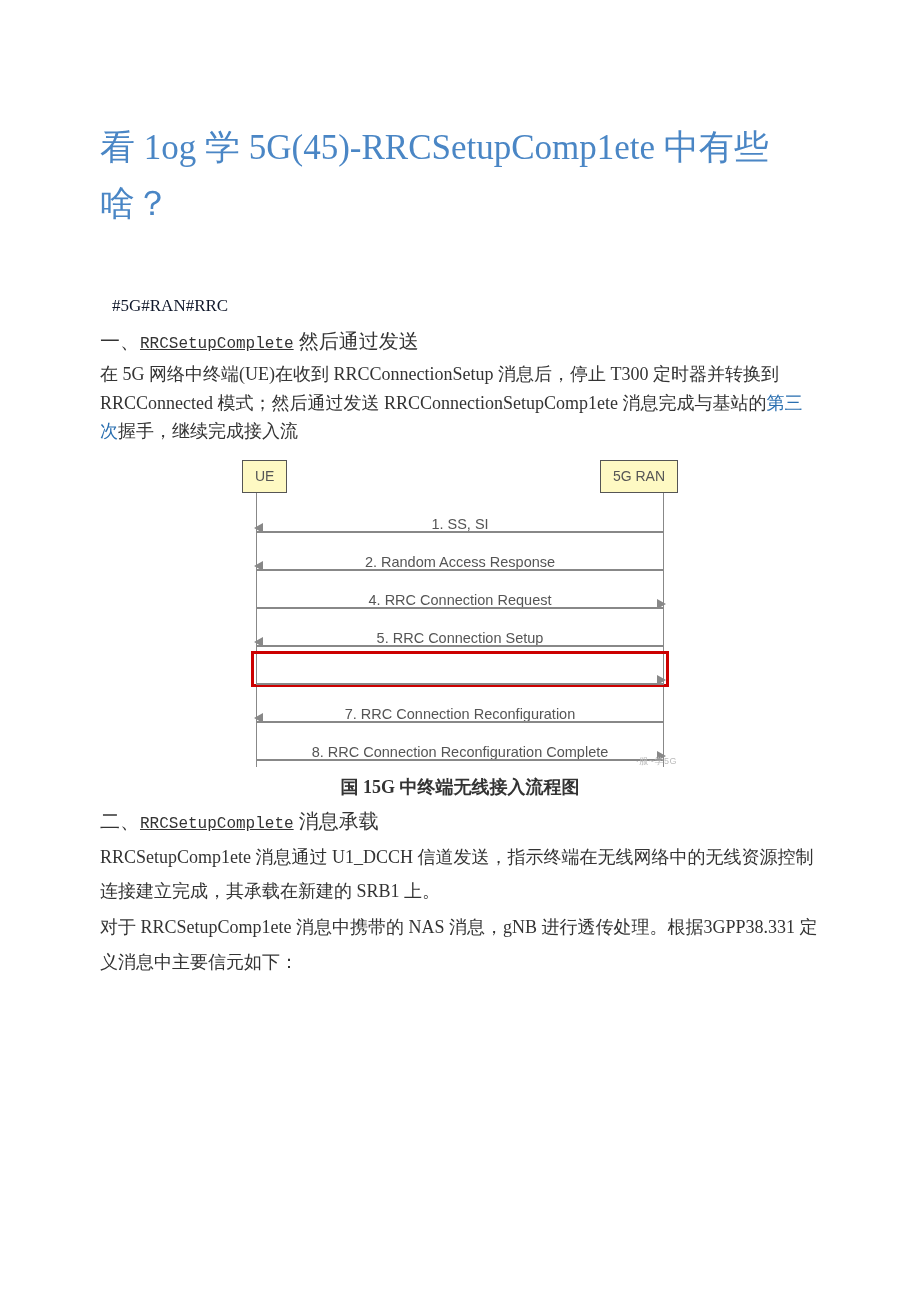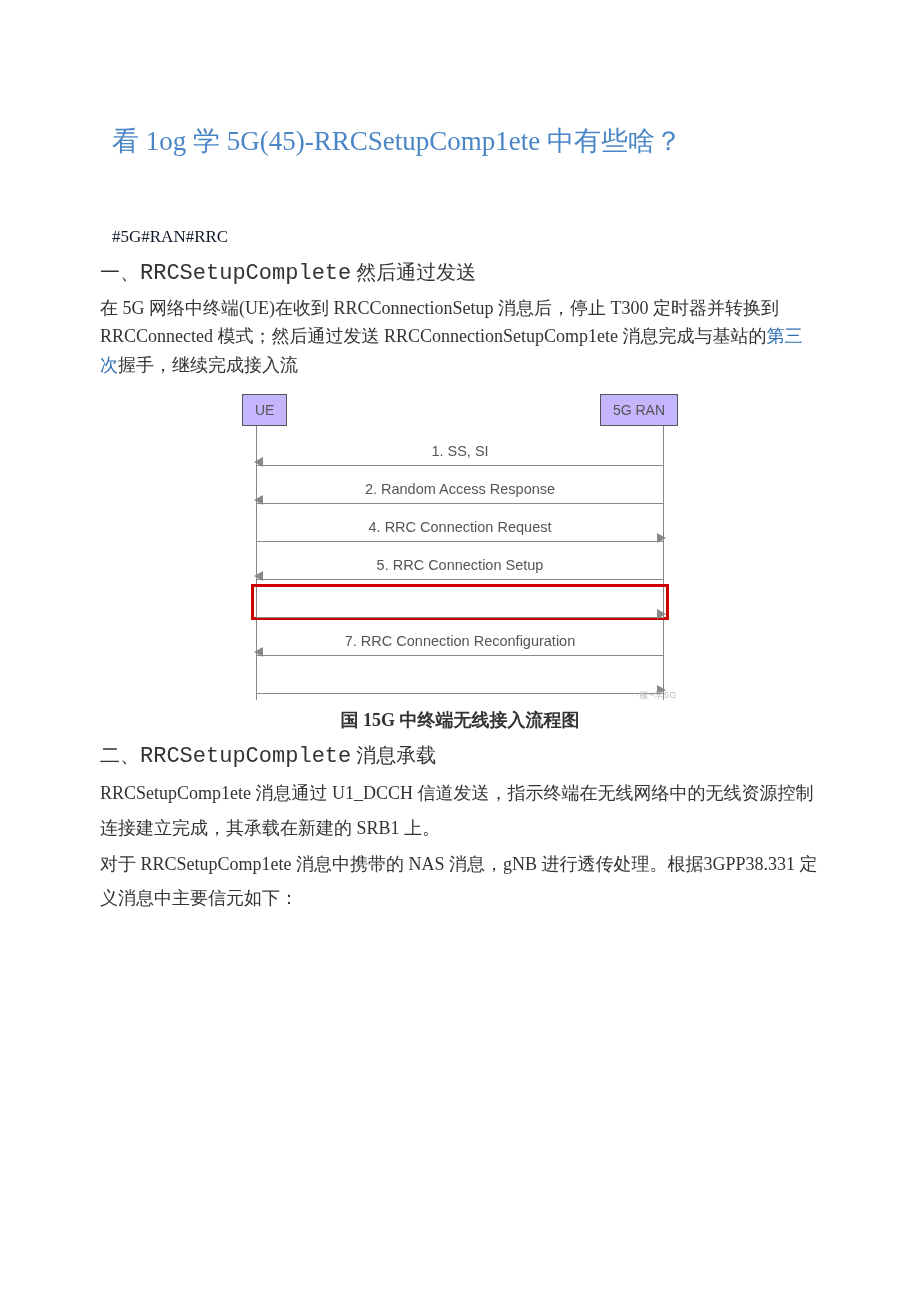--- a/index.html
+++ b/index.html
@@ -8,40 +8,41 @@
     margin: 0;
     padding: 120px 100px 100px 100px;
     color: #333;
     line-height: 1.6;
     width: 920px;
     box-sizing: border-box;
     font-size: 18px;
   }
   h1 {
     color: #4a86c5;
-    font-size: 27px;
+    font-size: 35px;
     font-weight: normal;
-    margin: 0 0 60px 12px;
+    margin: 0 0 60px 0;
     font-family: "SimSun", serif;
   }
   .tags {
     color: #0f172a;
     font-size: 17px;
     margin-bottom: 6px;
     margin-left: 12px;
   }
   .section-head {
     font-family: "SimSun", serif;
     color: #333;
     font-size: 20px;
     margin: 4px 0 2px 0;
   }
   .section-head .latin {
     font-family: "Courier New", monospace;
-    font-size: 22px;
+    font-size: 16px;
+    text-decoration: underline;
   }
   p.body {
     margin: 2px 0;
     font-size: 18px;
   }
   .link {
     color: #2a6fb0;
   }
   .diagram {
     width: 440px;
@@ -60,34 +61,34 @@
   }
 
   
   .d-header { display: flex; justify-content: space-between; padding: 0 2px; }
   .d-box {
     border: 1.5px solid #555;
     padding: 4px 12px;
     font-size: 14px;
     font-family: Arial, sans-serif;
     color: #555;
-    background: #c4b5fd;
+    background: #fef9c3;
   }
   .d-body {
     position: relative;
     border-left: 1.5px solid #888;
     border-right: 1.5px solid #888;
     margin: 0 16px;
     padding: 6px 0 2px 0;
   }
   .d-row {
     position: relative;
     height: 38px;
     display: flex;
-    align-items: center;
+    align-items: flex-end;
     justify-content: center;
     font-family: Arial, sans-serif;
     font-size: 14.5px;
     color: #555;
   }
   .d-line {
     position: absolute;
     left: -1px;
     right: -1px;
     bottom: 4px;
@@ -170,20 +171,21 @@
     </div>
     <div class="d-row">
       <div class="d-hi"></div>
       <div class="d-line arrowR"></div>
     </div>
     <div class="d-row">
       <span>7. RRC Connection Reconfiguration</span>
       <div class="d-line arrowL"></div>
     </div>
     <div class="d-row">
+      <span>8. RRC Connection Reconfiguration Complete</span>
       <div class="d-line arrowR"></div>
     </div>
     <div class="d-watermark">·服~学5G</div>
   </div>
 </div>
 
 <div class="caption">国 15G 中终端无线接入流程图</div>
 
 <div class="section-head">
   <span>二、</span><span class="latin">RRCSetupComplete</span><span> 消息承载</span>

